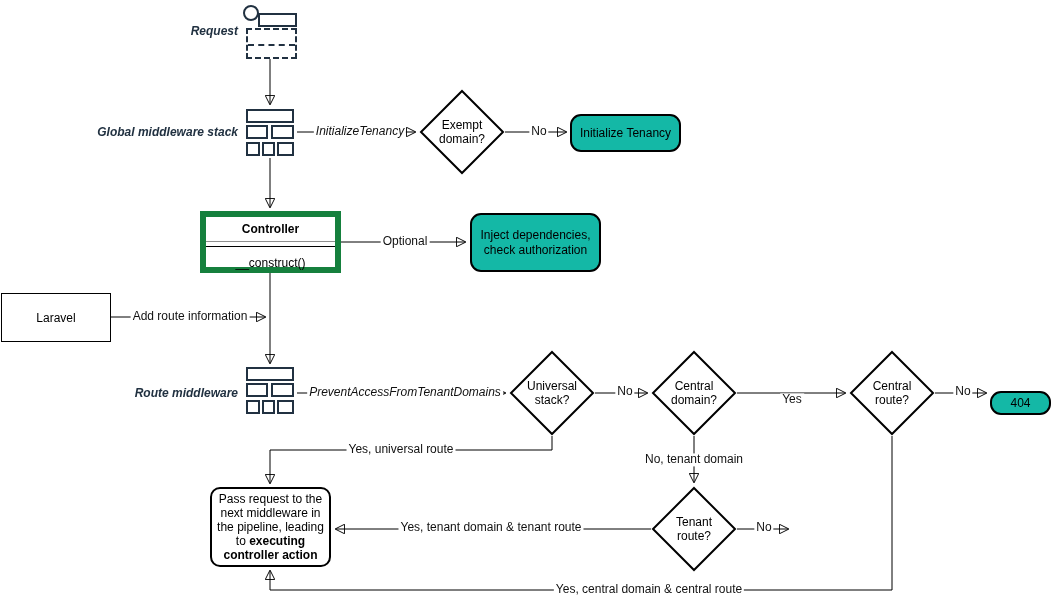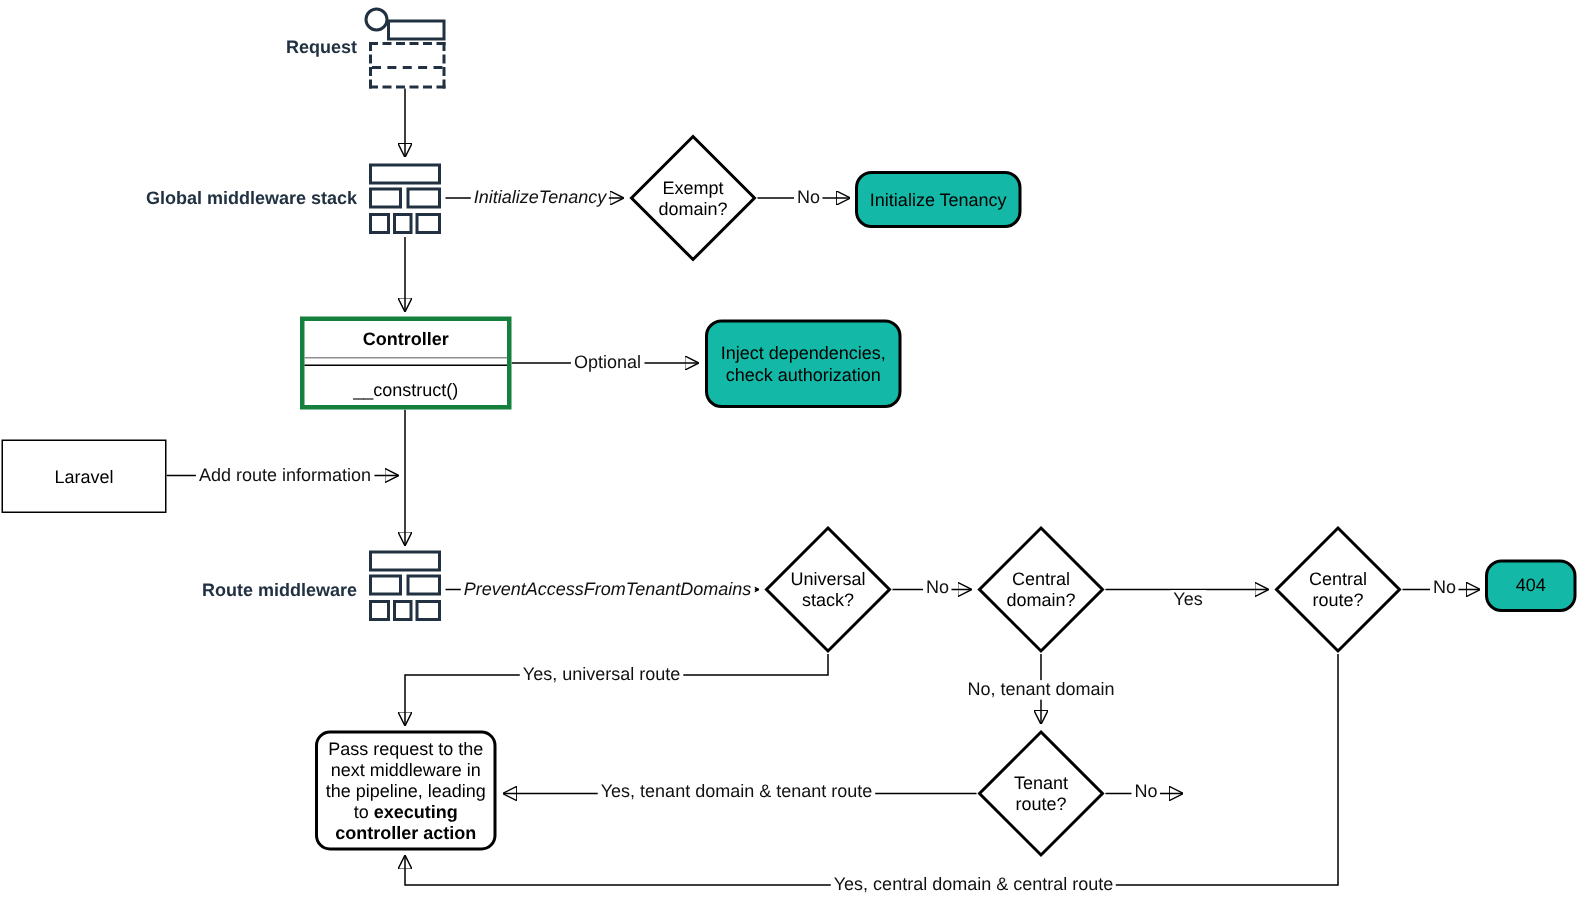--- a/index.html
+++ b/index.html
@@ -20,21 +20,21 @@
   }
 
   
   .rounded {
     border:2px solid #000; border-radius:11px; background:#14b8a6;
     display:flex; align-items:center; justify-content:center;
     font-size:12px; text-align:center; line-height:1.22; padding:2px 4px;
   }
 
   
-  .uml { border:3px solid #15803d; background:#fff; font-size:12px; }
+  .uml { border:6px solid #15803d; background:#fff; font-size:12px; }
   .uml .uml-title {
     height:24px; line-height:24px; text-align:center; font-weight:bold;
     border-bottom:1px solid #8f8f8f;
   }
   .uml .uml-gap { height:4px; border-bottom:1px solid #000; }
   .uml .uml-body {
     height:31px; display:flex; align-items:center; justify-content:center;
   }
 
   
@@ -43,21 +43,21 @@
   .diamond .dtext {
     position:absolute; left:0; top:0; right:0; bottom:0;
     display:flex; align-items:center; justify-content:center;
     font-size:12px; text-align:center; line-height:1.18;
   }
   .diamond .dtext span { display:inline-block; max-width:66px; }
 
   
   .navy-label {
     position:absolute; color:#213141; font-weight:bold; font-size:12px;
-    text-align:right; white-space:nowrap;
+    text-align:right; white-space:nowrap;font-style:italic;
   }
   .icon-rect { position:absolute; border:2px solid #213141; background:#fff; box-sizing:border-box; }
   .icon-rect.dashed { border-style:dashed; }
   .dash-mid { position:absolute; border-top:2px dashed #213141; }
   .icon-circle {
     position:absolute; width:12px; height:12px; border:2px solid #213141;
     border-radius:50%; background:#fff; box-sizing:content-box;
   }
   .http-text {
     position:absolute; color:#213141; font-size:8px; font-weight:bold;
@@ -175,21 +175,21 @@
   </div>
   <div class="diamond" style="left:849px; top:350px;">
     <svg width="86" height="86">
         <polygon points="43,2 84,43 43,84 2,43" fill="#fff" stroke="#000" stroke-width="2"></polygon>
       </svg>
     <div class="dtext">
         <span>Central route?</span>
       </div>
   </div>
 
-  <div class="node rounded" style="left:990px; top:373px; width:61px; height:35px;">404</div>
+  <div class="node rounded" style="left:990px; top:391px; width:61px; height:24px;">404</div>
 
   <div class="node pass-box" style="left:210px; top:487px; width:121px; height:80px;">
     <div><span>Pass request to the next middleware in the pipeline, leading to </span><b>executing controller action</b></div>
   </div>
 
   <div class="diamond" style="left:651px; top:486px;">
     <svg width="86" height="86">
         <polygon points="43,2 84,43 43,84 2,43" fill="#fff" stroke="#000" stroke-width="2"></polygon>
       </svg>
     <div class="dtext">

